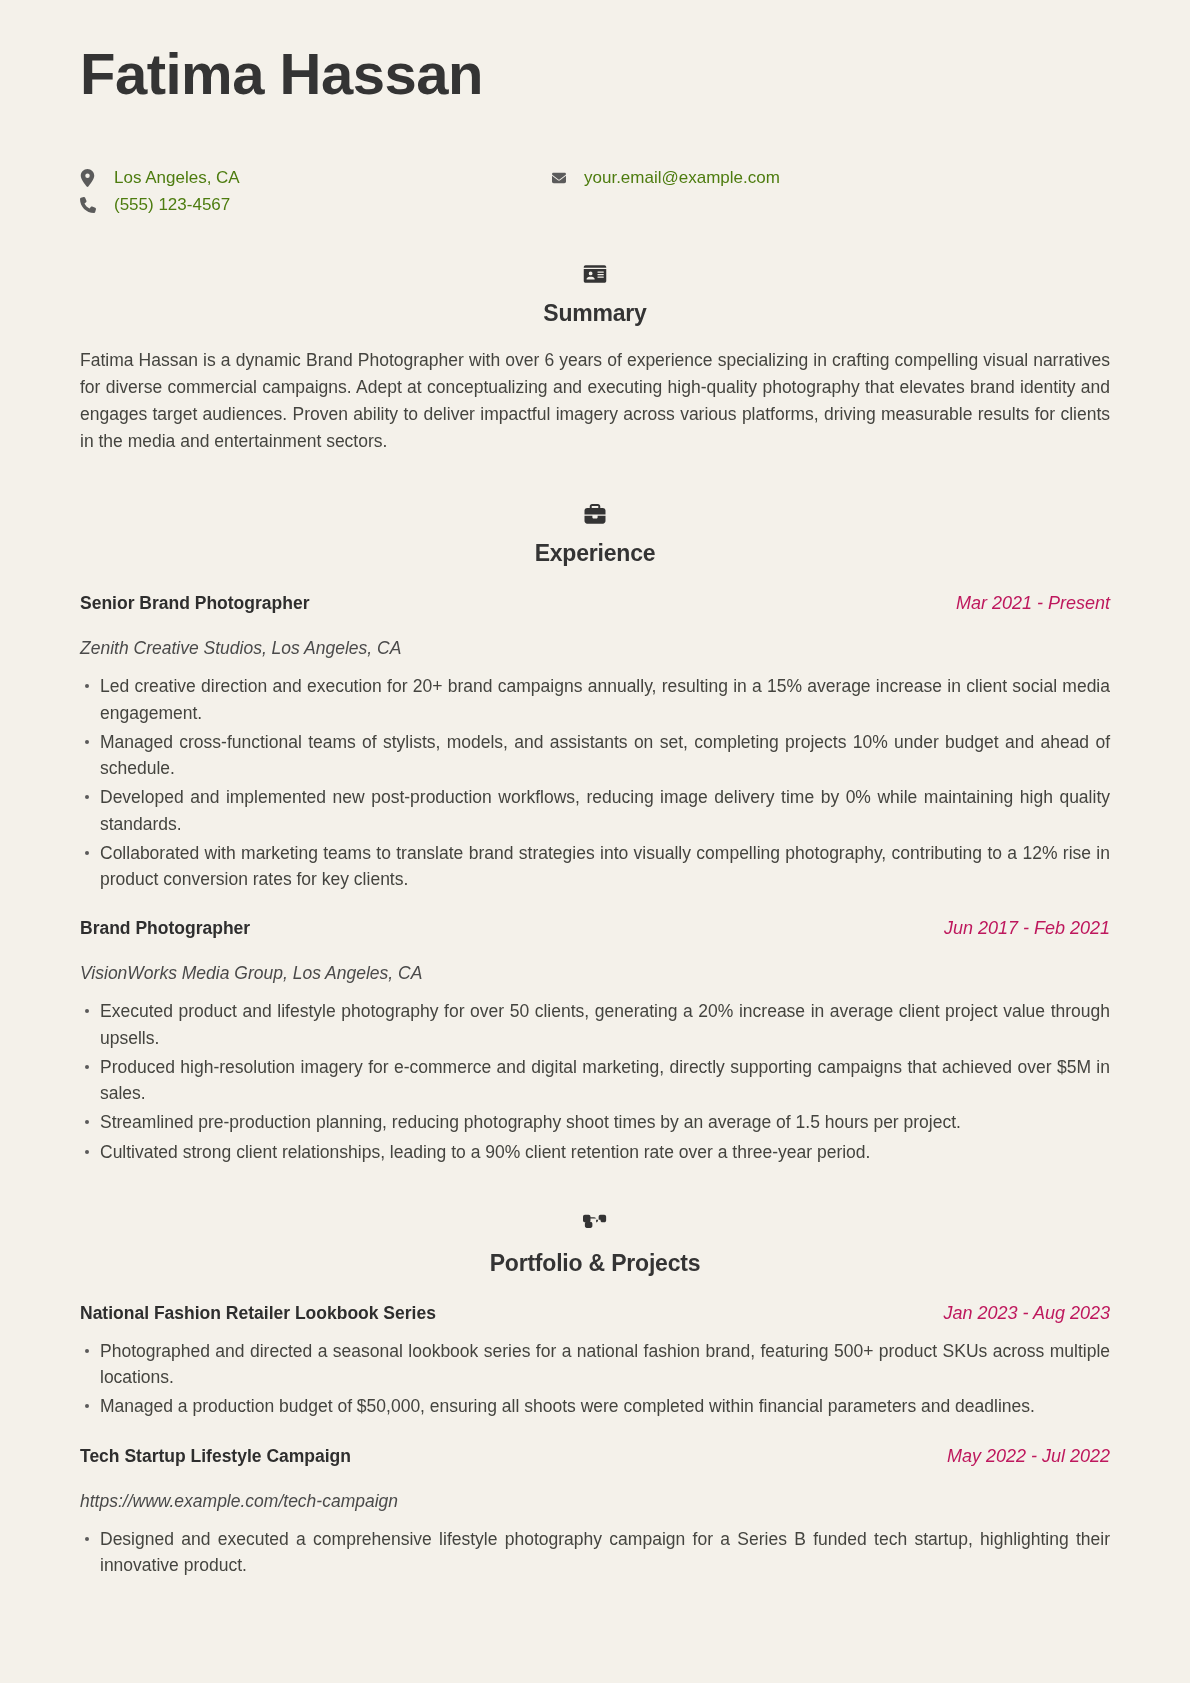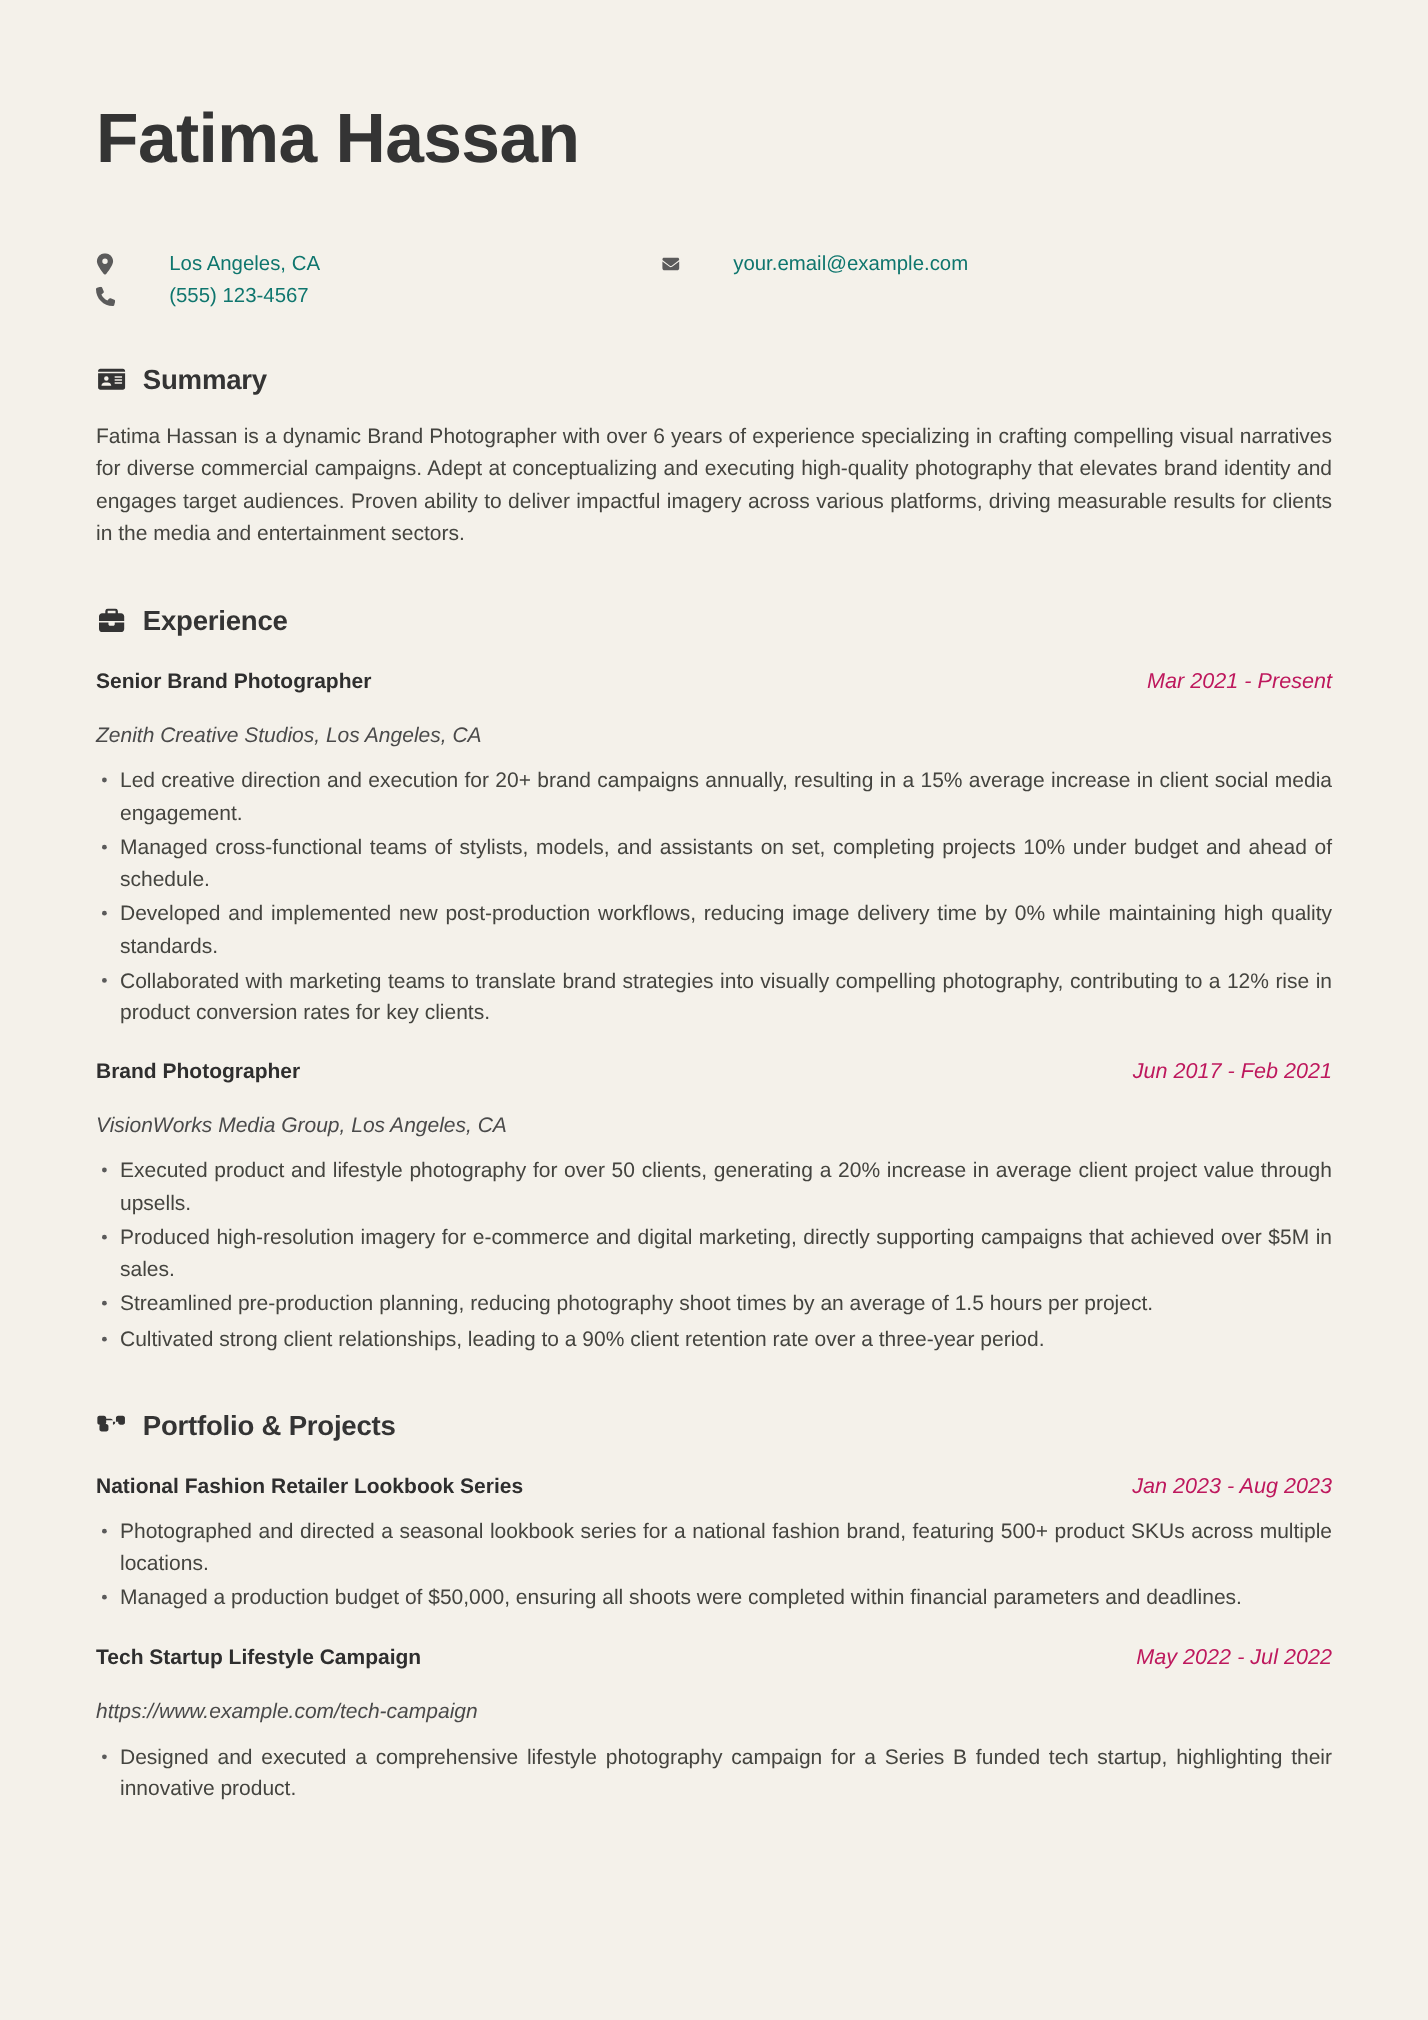--- a/index.html
+++ b/index.html
@@ -12,21 +12,21 @@
     min-height: 1683px;
     background: #f4f1ea;
     font-family: "Liberation Sans", sans-serif;
     color: #3b3b3b;
     -webkit-font-smoothing: antialiased;
   }
   .page {
     width: 1190px;
     min-height: 1683px;
     background: #f4f1ea;
-    padding: 84px 80px 40px 80px;
+    padding: 42px 80px 40px 80px;
   }
 
   
   .name {
     font-size: 58px;
     font-weight: 700;
     letter-spacing: -0.5px;
     color: #343434;
     line-height: 1.1;
     margin: 0 0 0 0;
@@ -39,41 +39,41 @@
   }
   .contact-col {
     display: flex;
     flex-direction: column;
     gap: 7px;
   }
   .contact-col.left { width: 470px; }
   .contact-row {
     display: flex;
     font-size: 17px;
-    color: #0f766e;
-    gap: 27px;
+    color: #4d7c0f;
   }
   .contact-icon {
     width: 26px;
     min-width: 26px;
     display: inline-flex;
     align-items: center;
     justify-content: flex-start;
     color: #5b5b5b;
   }
   .contact-icon svg { display: block; }
   .contact-text { margin-left: 8px; }
 
   
   .section { margin-top: 46px; }
   .section-head {
     display: flex;
     align-items: center;
     gap: 13px;
     margin-bottom: 20px;
+    flex-direction: column;
   }
   .section-icon {
     width: 26px;
     height: 26px;
     display: inline-flex;
     align-items: center;
     justify-content: center;
     color: #343434;
   }
   .section-icon svg { display: block; }

